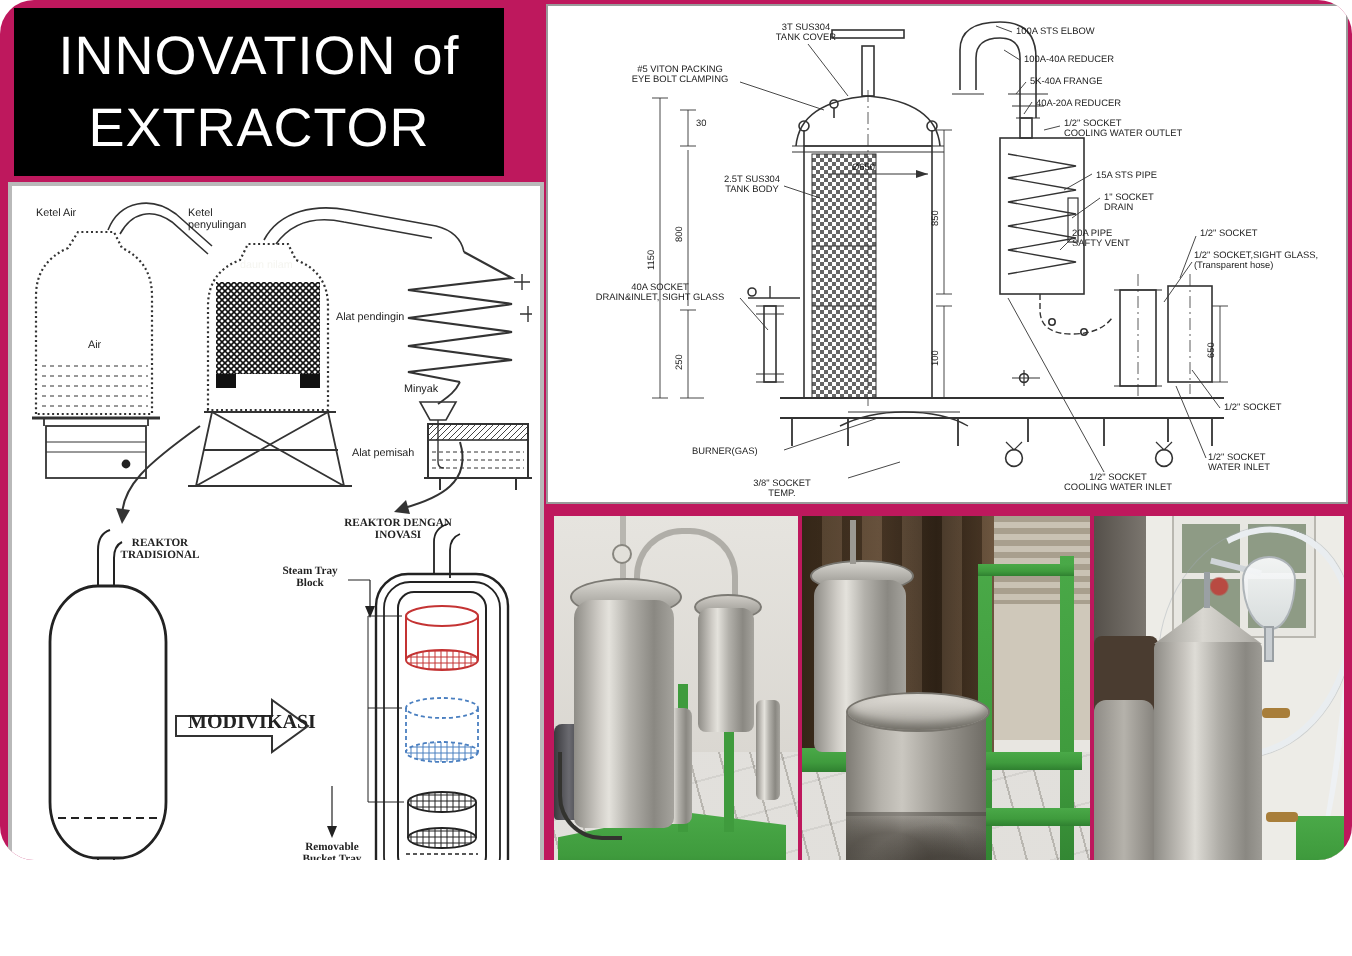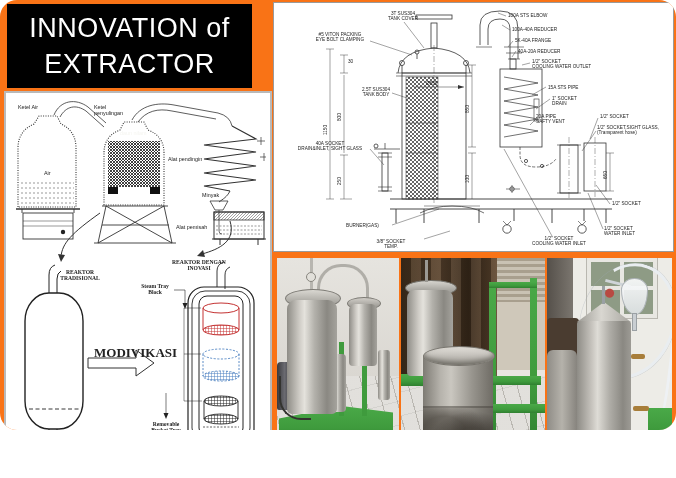--- a/index.html
+++ b/index.html
@@ -1,35 +1,35 @@
 <!DOCTYPE html>
 <html style="--banner-bg: #000000; --banner-text: #ffffff; --frame-green: #3f9b3d; --tray-red: #c43333; --tray-blue: #4a7fc0; --line-dark: #333333;"><head>
 <meta charset="utf-8">
 <style>
   html,body{margin:0;padding:0;background:#fff;}
-  .slide{position:relative;width:676px;height:430px;background:#f97316;overflow:hidden;
+  .slide{position:relative;width:676px;height:430px;background:#be185d;overflow:hidden;
          font-family:"Liberation Sans",sans-serif;border-radius:17px;}
   .pre{white-space:pre-line;}
   
   .title-box{position:absolute;left:7px;top:4px;width:245px;height:84px;
     background:var(--banner-bg,#000);color:var(--banner-text,#fff);
     display:flex;align-items:center;justify-content:center;text-align:center;
     font-size:27px;line-height:1.35;letter-spacing:.5px;}
   
   .panel{position:absolute;background:#fff;}
   .left-panel{left:4px;top:91px;width:264px;height:381px;border:2px solid #b9b9b9;}
   .drawing-panel{left:273px;top:2px;width:399px;height:248px;border:1px solid #9a9a9a;}
   .panel svg{position:absolute;left:0;top:0;}
   
   .dlbl{position:absolute;font-size:4.7px;line-height:1.15;color:#1c1c1c;white-space:pre-line;}
   .slbl{position:absolute;font-size:5.4px;line-height:1.1;color:#222;white-space:pre-line;}
   .rlbl{position:absolute;font-family:"Liberation Serif",serif;font-weight:bold;
         font-size:5.6px;line-height:1.15;color:#222;white-space:pre-line;text-align:center;}
   .mlbl{position:absolute;font-family:"Liberation Serif",serif;font-weight:bold;
-        font-size:13px;color:#222;}
+        font-size:10px;color:#222;margin-top:11px;}
   .rot{transform:rotate(-90deg);transform-origin:left top;}
   
   .photo{position:absolute;top:258px;height:214px;overflow:hidden;background:#e8e6e1;}
   .photo1{left:277px;width:122px;}
   .photo2{left:401px;width:144px;}
   .photo3{left:547px;width:125px;}
   .photo *{position:absolute;}
   .metal{background:linear-gradient(90deg,#8e8c86 0%,#cfccc6 25%,#e4e2dc 35%,#b3b1ab 55%,#8a8882 80%,#a5a39d 100%);}
   .green{background:linear-gradient(180deg,#4aa948,var(--frame-green,#3f9b3d) 60%,#2f8030);}
   .floor{left:0;width:100%;background:#d2cfc9;

